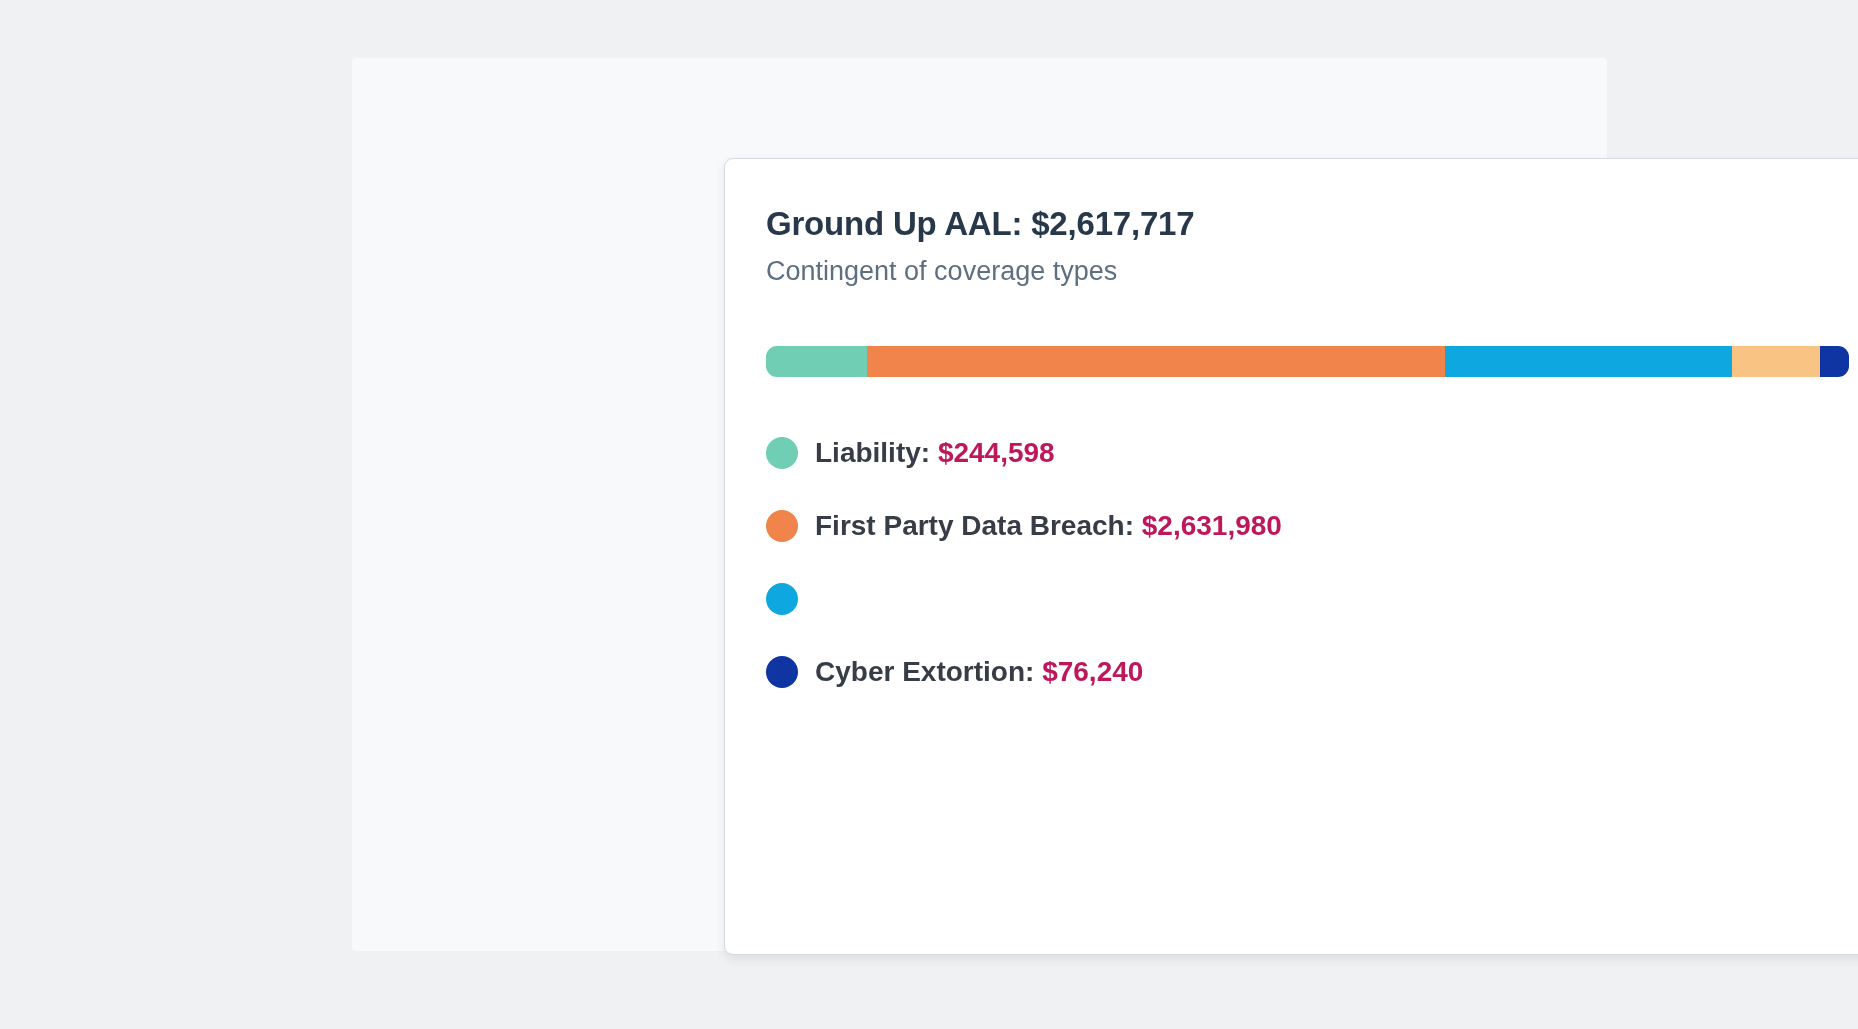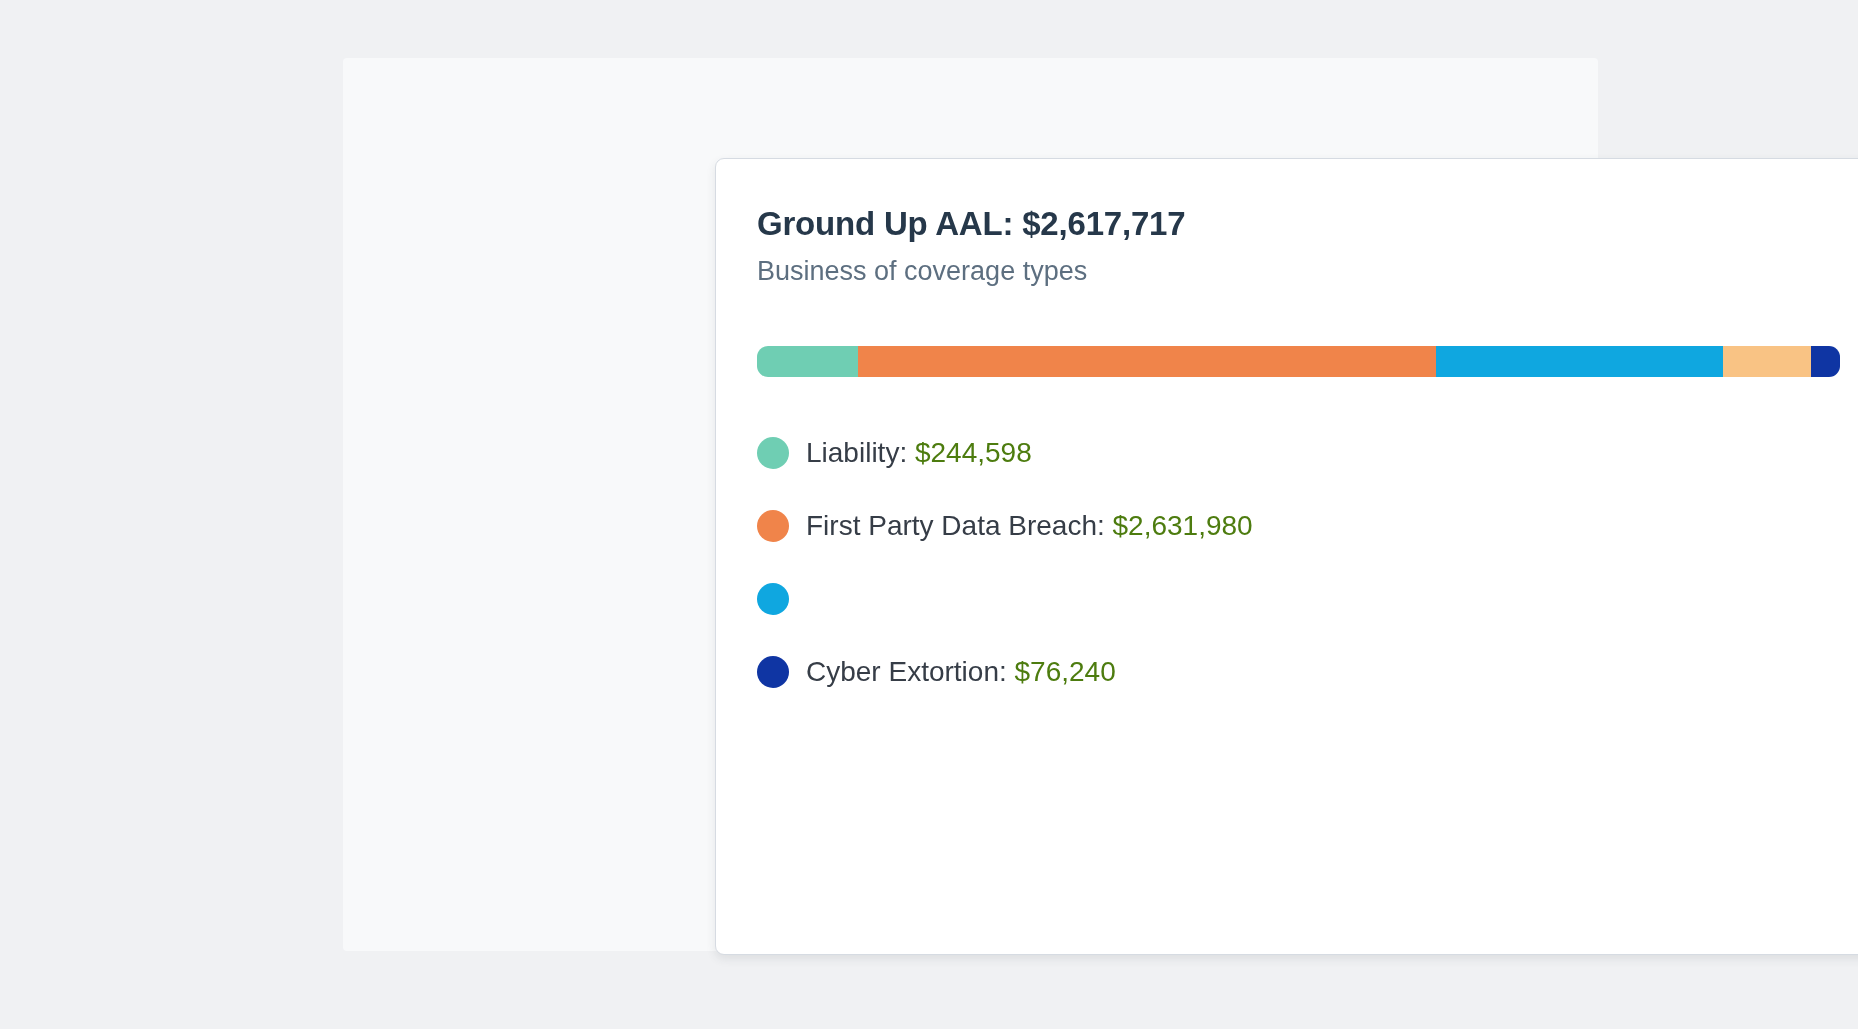--- a/index.html
+++ b/index.html
@@ -13,21 +13,21 @@
 
   .page {
     position: relative;
     width: 1858px;
     height: 1029px;
     background: #f0f1f3;
   }
 
   .panel {
     position: absolute;
-    left: 343px;
+    left: 352px;
     top: 58px;
     width: 1255px;
     height: 893px;
     background: #f8f9fa;
     border-radius: 4px;
   }
 
   .card {
     position: absolute;
     left: 372px;
@@ -91,40 +91,40 @@
     margin-right: 17px;
   }
 
   .legend-text {
     font-size: 28px;
     line-height: 1;
     white-space: nowrap;
   }
 
   .legend-label {
-    font-weight: 400;
+    font-weight: 700;
     color: #363d47;
     text-align: right;
   }
 
   .legend-value {
-    font-weight: 400;
-    color: #4d7c0f;
+    font-weight: 700;
+    color: #be185d;
   }
 </style>
 </head>
 <body>
 
 <div class="page">
   <div class="panel">
     <div class="card">
 
       <div class="card-title">Ground Up AAL: $2,617,717</div>
 
-      <div class="card-subtitle">Business of coverage types</div>
+      <div class="card-subtitle">Contingent of coverage types</div>
 
       <div class="stacked-bar" id="stacked-bar">
           <div class="bar-seg" style="width: 9.34394%; background: rgb(111, 206, 179);"></div>
           <div class="bar-seg" style="width: 53.3954%; background: rgb(240, 132, 74);"></div>
           <div class="bar-seg" style="width: 26.4982%; background: rgb(15, 167, 224);"></div>
           <div class="bar-seg" style="width: 8.1285%; background: rgb(249, 195, 132);"></div>
           <div class="bar-seg" style="width: 2.63397%; background: rgb(15, 53, 163);"></div>
         </div>
 
       <ul class="legend" id="legend">

